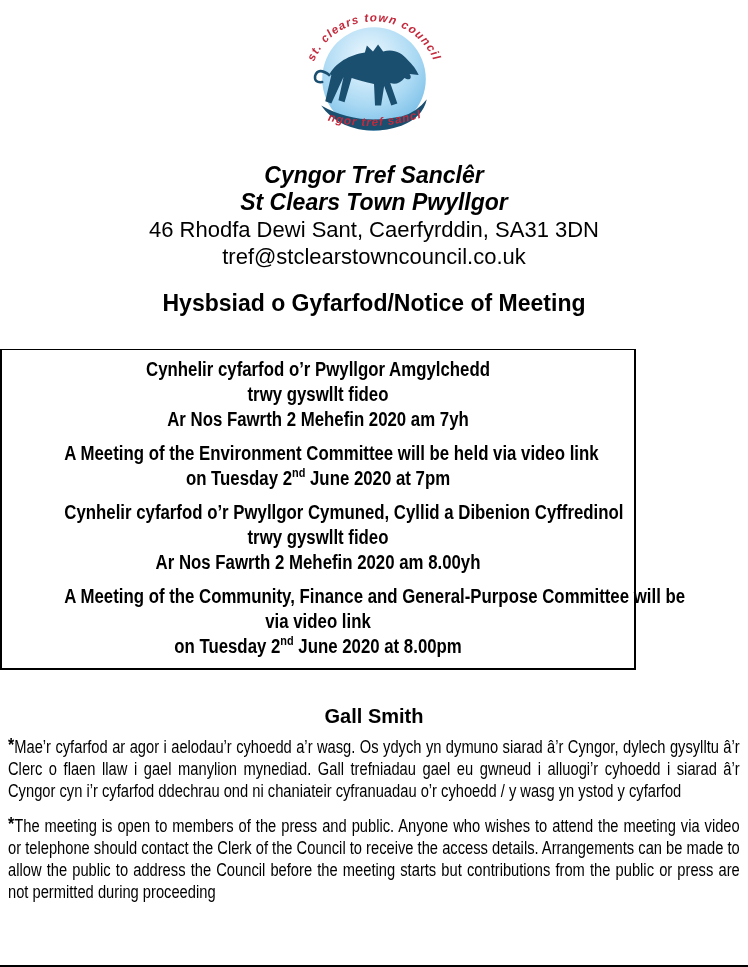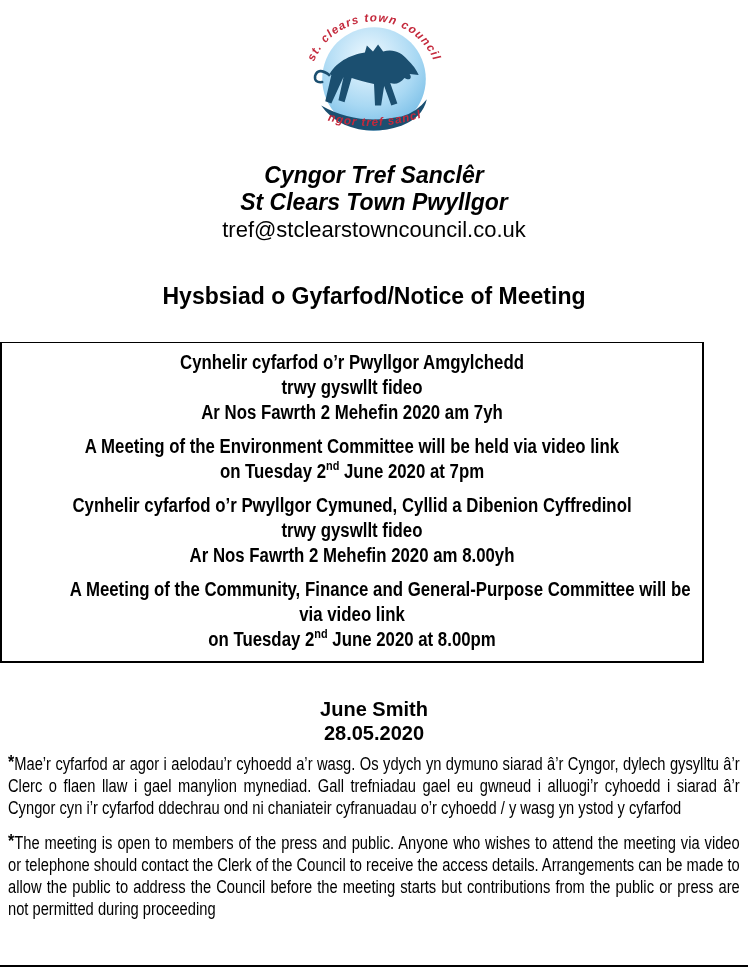--- a/index.html
+++ b/index.html
@@ -6,25 +6,25 @@
   .page{
     width:748px;height:967px;position:relative;background:#fff;
     font-family:"Liberation Sans",sans-serif;color:#000;
     overflow:hidden;box-sizing:border-box;border-bottom:2px solid #000;
   }
   .logo-wrap{text-align:center;padding-top:14px;}
   .org-block{text-align:center;margin-top:14px;}
   .org-title{font-size:23px;line-height:27px;font-weight:bold;font-style:italic;}
   .org-line{font-size:22px;line-height:26px;margin-top:1px;}
   .notice-heading{
-    text-align:center;font-size:23px;font-weight:bold;margin-top:40px;line-height:27px;
+    text-align:center;font-size:23px;font-weight:bold;margin-top:20px;line-height:27px;
   }
   .meetings-box{
     margin-top:32px;border:2px solid #000;border-top-width:1px;
-    box-sizing:border-box;width:704px;padding:7px 14px 9px 14px;
+    box-sizing:border-box;width:636px;padding:7px 14px 9px 14px;
   }
   .mline{
     text-align:center;font-weight:bold;font-size:20px;line-height:25px;
     transform:scaleX(0.84);transform-origin:50% 50%;white-space:nowrap;
   }
   .mline sup{font-size:13px;line-height:0;}
   .mgap{height:9px;}
   .signature{ text-align:center;font-weight:bold;font-size:20px;line-height:24px;margin-top:34px;}
   .footnotes{padding:0 8px;}
   .footnote{
@@ -72,20 +72,21 @@
       </text>
       <text font-size="11.5" font-weight="bold" font-style="italic" fill="#c4293c" letter-spacing="1" font-family="Liberation Sans, sans-serif">
         <textPath href="#arcBottom" startOffset="50%" text-anchor="middle">cyngor tref sanclêr</textPath>
       </text>
     </svg>
   </div>
 
   <div class="org-block">
     <div class="org-title">Cyngor Tref Sanclêr</div>
     <div class="org-title">St Clears Town Pwyllgor</div>
+    <div class="org-line">46 Rhodfa Dewi Sant, Caerfyrddin, SA31 3DN</div>
     <div class="org-line">tref@stclearstowncouncil.co.uk</div>
   </div>
 
   <div class="notice-heading">Hysbsiad o Gyfarfod/Notice of Meeting</div>
 
   <div class="meetings-box">
     <div class="mline">Cynhelir cyfarfod o’r Pwyllgor Amgylchedd</div>
     <div class="mline">trwy gyswllt fideo</div>
     <div class="mline">Ar Nos Fawrth 2 Mehefin 2020 am 7yh</div>
 
@@ -101,22 +102,21 @@
     <div class="mline">Ar Nos Fawrth 2 Mehefin 2020 am 8.00yh</div>
 
     <div class="mgap"></div>
 
     <div class="mline">A Meeting of the Community, Finance and General-Purpose Committee will be</div>
     <div class="mline">via video link</div>
     <div class="mline"><span>on Tuesday 2</span><sup>nd</sup><span> June 2020 at 8.00pm</span></div>
   </div>
 
   <div class="signature">
-    <div>June Smith</div>
-    <div>28.05.2020</div>
+    <div>Gall Smith</div>
   </div>
 
   <div class="footnotes">
     <p class="footnote footnote-1"><span class="fn-marker">*</span><span>Mae’r cyfarfod ar agor i aelodau’r cyhoedd a’r wasg. Os ydych yn dymuno siarad â’r Cyngor, dylech gysylltu â’r Clerc o flaen llaw i gael manylion mynediad. Gall trefniadau gael eu gwneud i alluogi’r cyhoedd i siarad â’r Cyngor cyn i’r cyfarfod ddechrau ond ni chaniateir cyfranuadau o’r cyhoedd / y wasg yn ystod y cyfarfod</span></p>
     <p class="footnote footnote-2"><span class="fn-marker">*</span><span>The meeting is open to members of the press and public. Anyone who wishes to attend the meeting via video or telephone should contact the Clerk of the Council to receive the access details. Arrangements can be made to allow the public to address the Council before the meeting starts but contributions from the public or press are not permitted during proceeding</span></p>
   </div>
 
 </div>
 
 </body></html>

